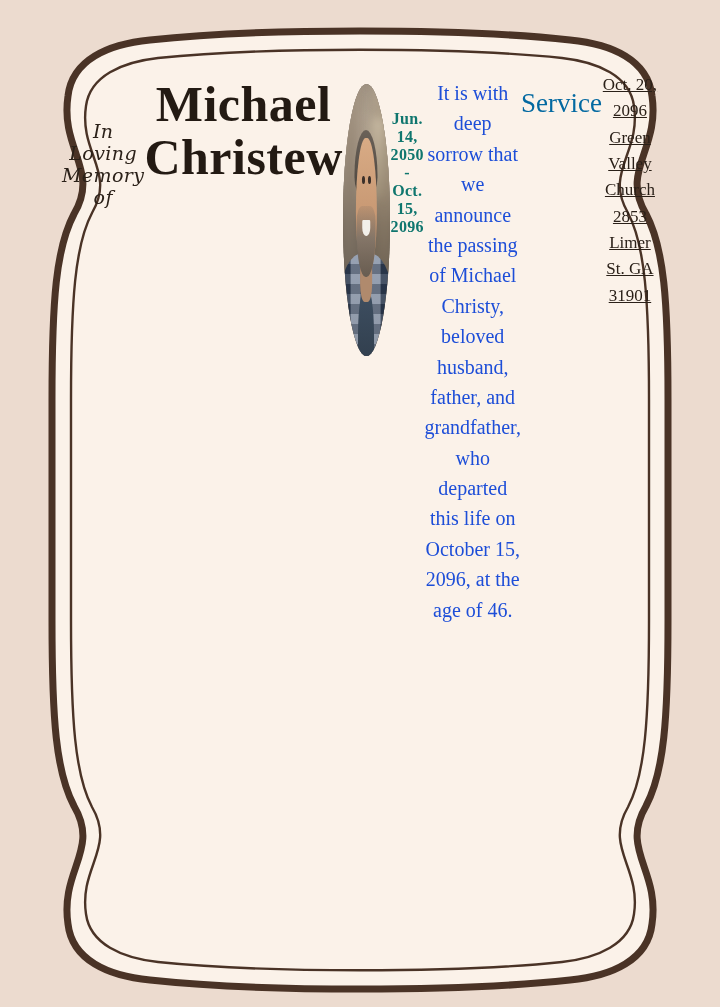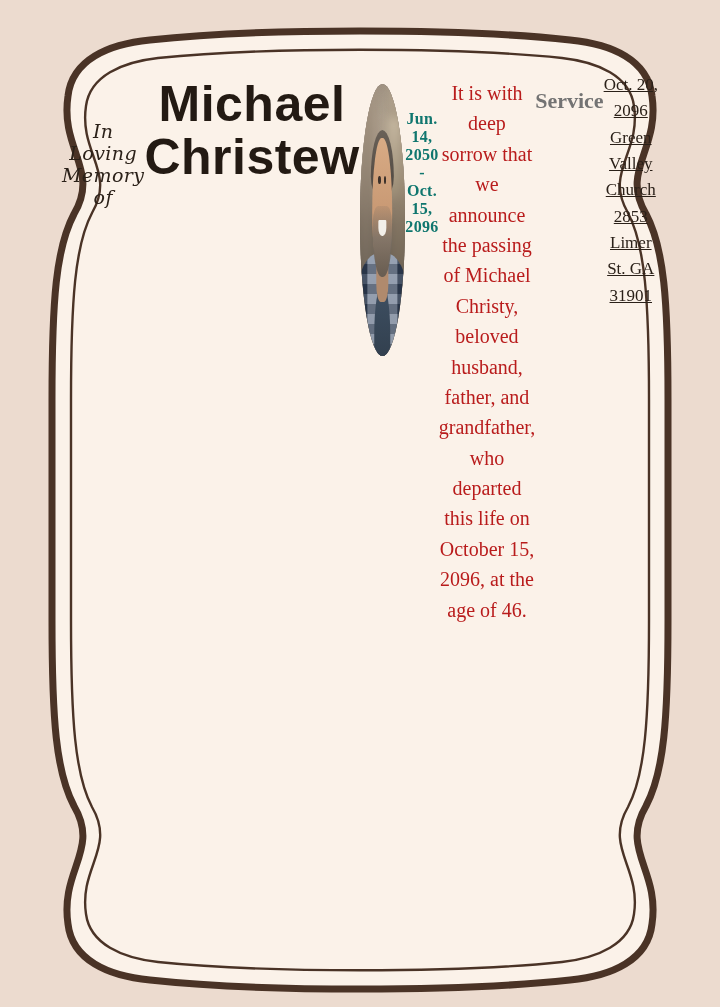--- a/index.html
+++ b/index.html
@@ -45,21 +45,21 @@
     margin-top: 58px;
     font-family: "DejaVu Serif", serif;
     font-style: italic;
     font-size: 19px;
     letter-spacing: 0.4px;
     color: #2b2119;
   }
 
   .deceased-name {
     margin-top: 16px;
-    font-family: Liberation Sans, sans-serif;
+    font-family: Liberation Serif, serif;
     font-size: 50px;
     line-height: 1.05;
     color: #231a13;
     letter-spacing: 0.5px;
   }
 
   .portrait-wrap {
     margin-top: 22px;
     width: 272px;
     height: 272px;
@@ -196,28 +196,28 @@
     font-weight: bold;
     color: #0f766e;
     letter-spacing: 0.3px;
   }
 
   .obituary {
     margin-top: 16px;
     width: 510px;
     font-size: 20px;
     line-height: 1.52;
-    color: #b91c1c;
+    color: #1d4ed8;
   }
 
   .service-heading {
     margin-top: 26px;
-    font-size: 22px;
-    font-weight: bold;
-    color: #737373;
+    font-size: 27px;
+    font-weight: normal;
+    color: #0369a1;
   }
 
   .service-details {
     margin-top: 10px;
     font-size: 17px;
     line-height: 1.55;
     color: #2a2018;
     text-decoration: underline;
   }
 </style>

